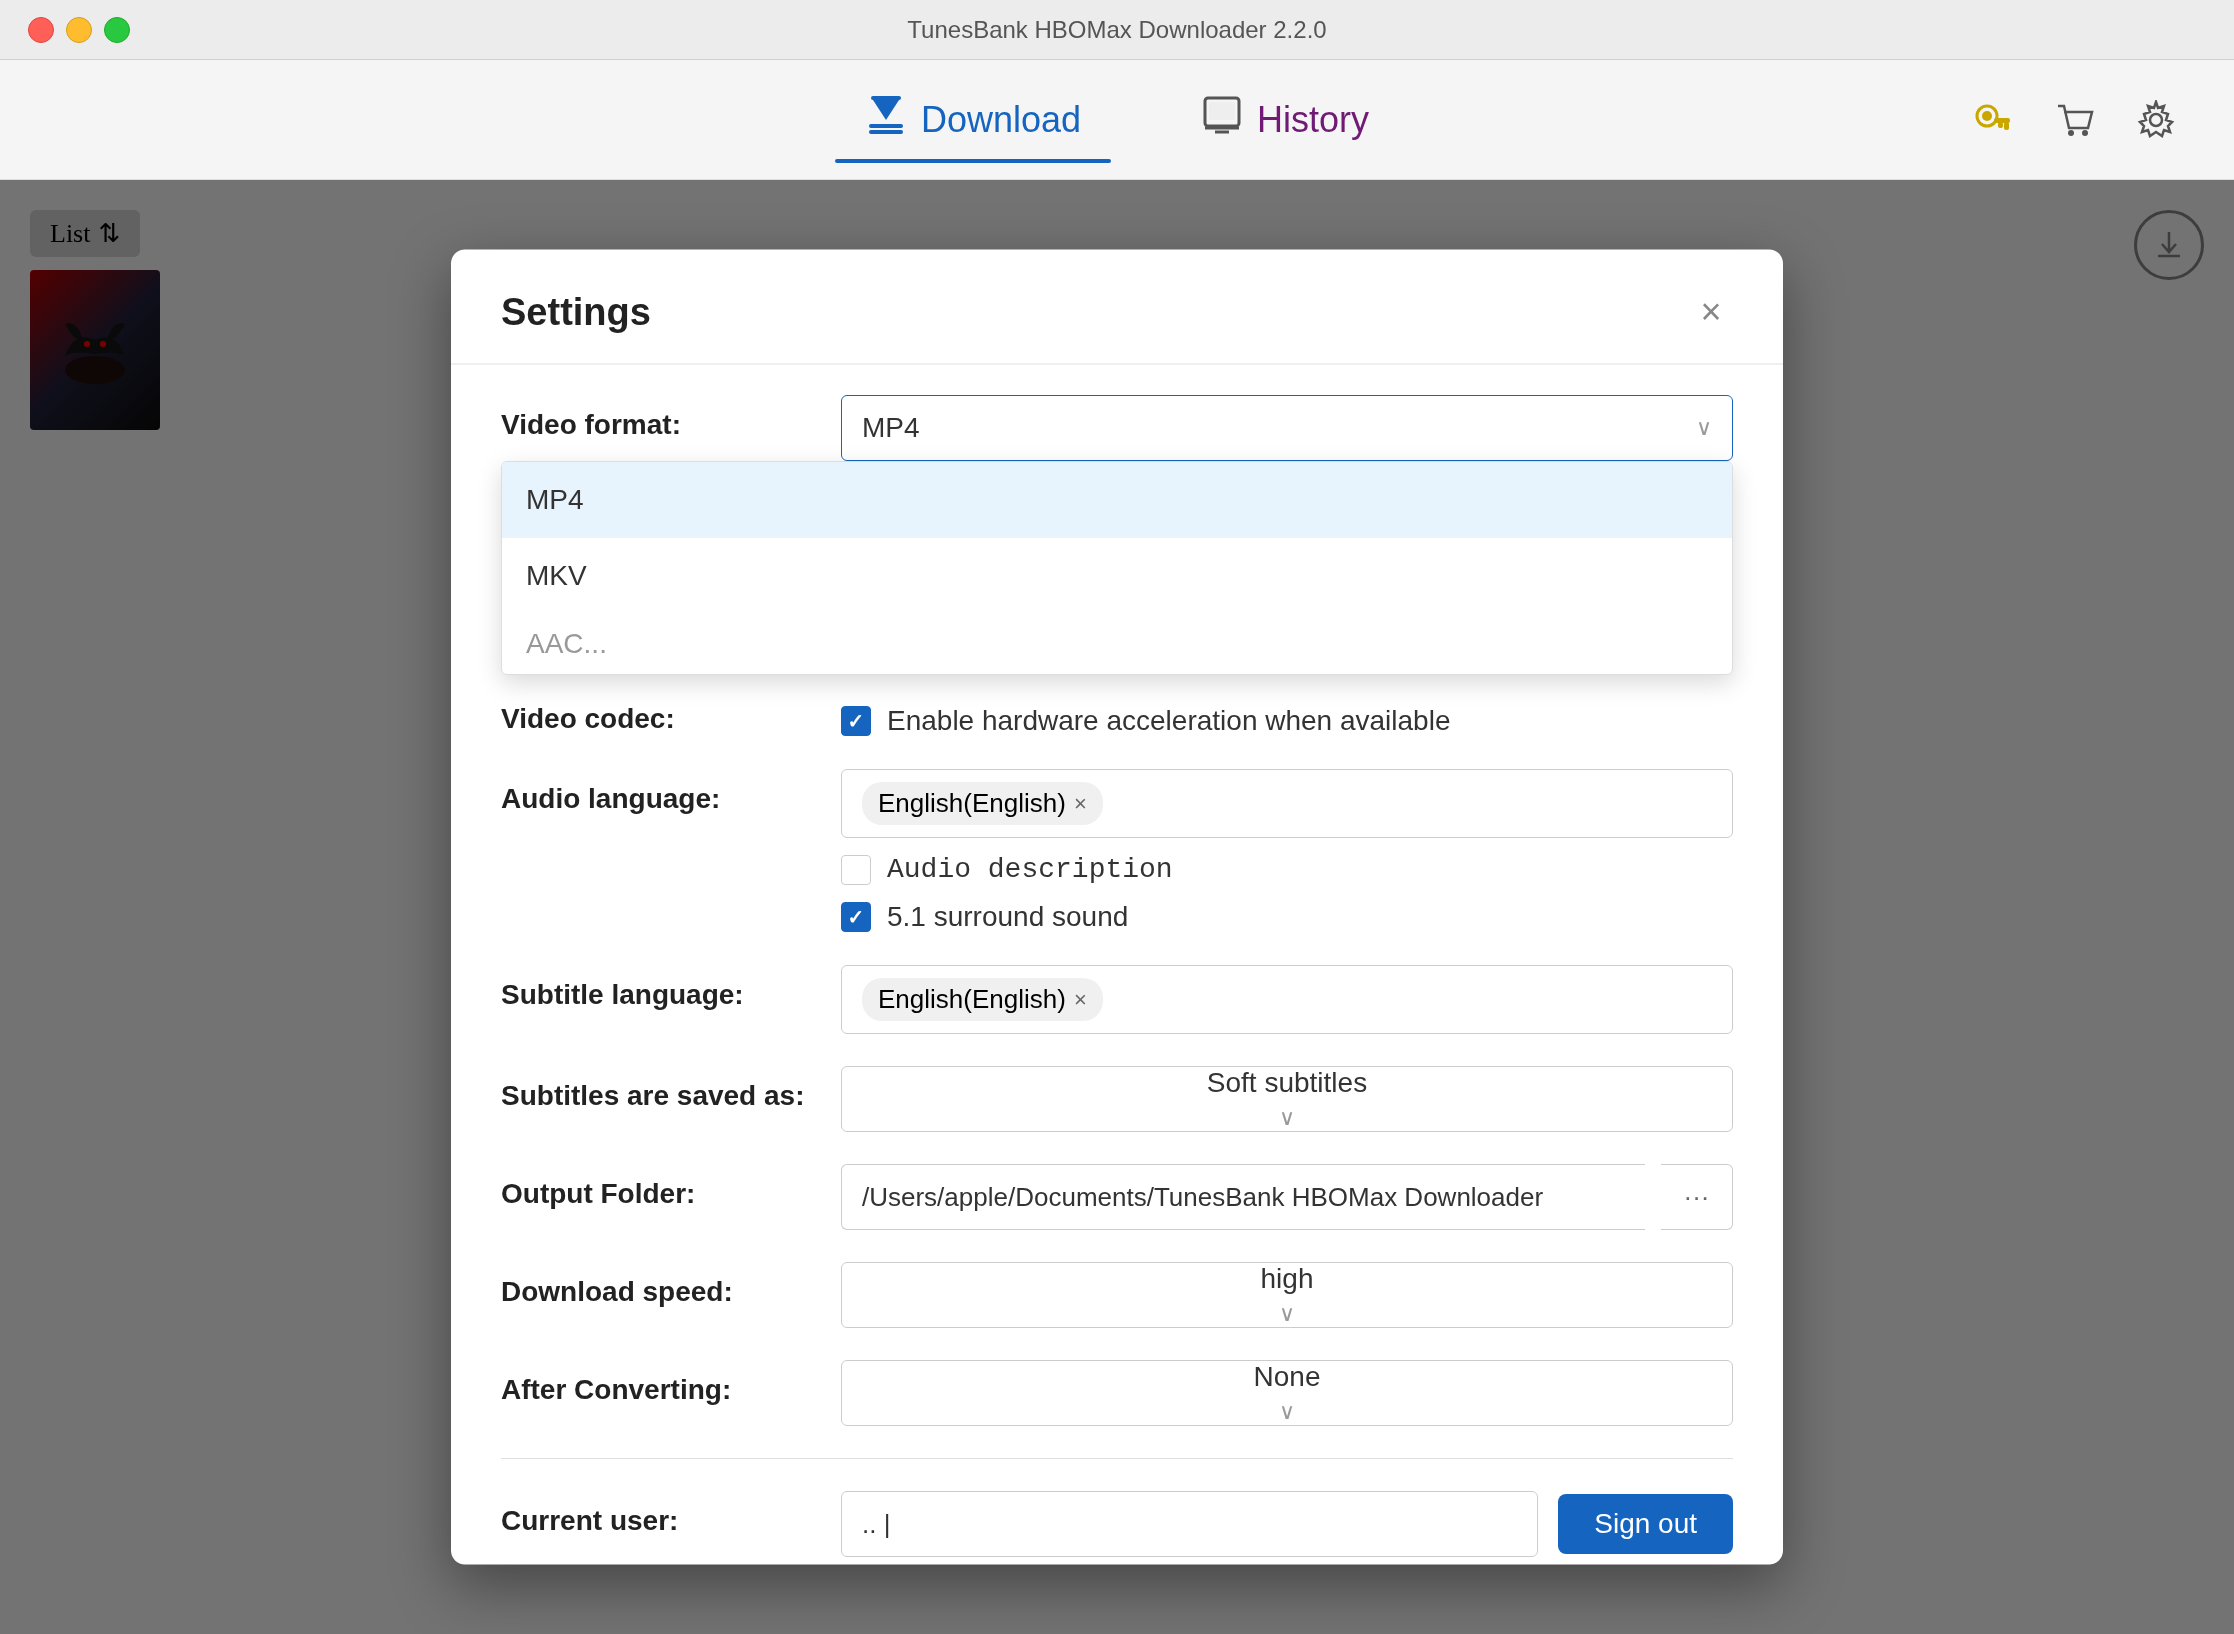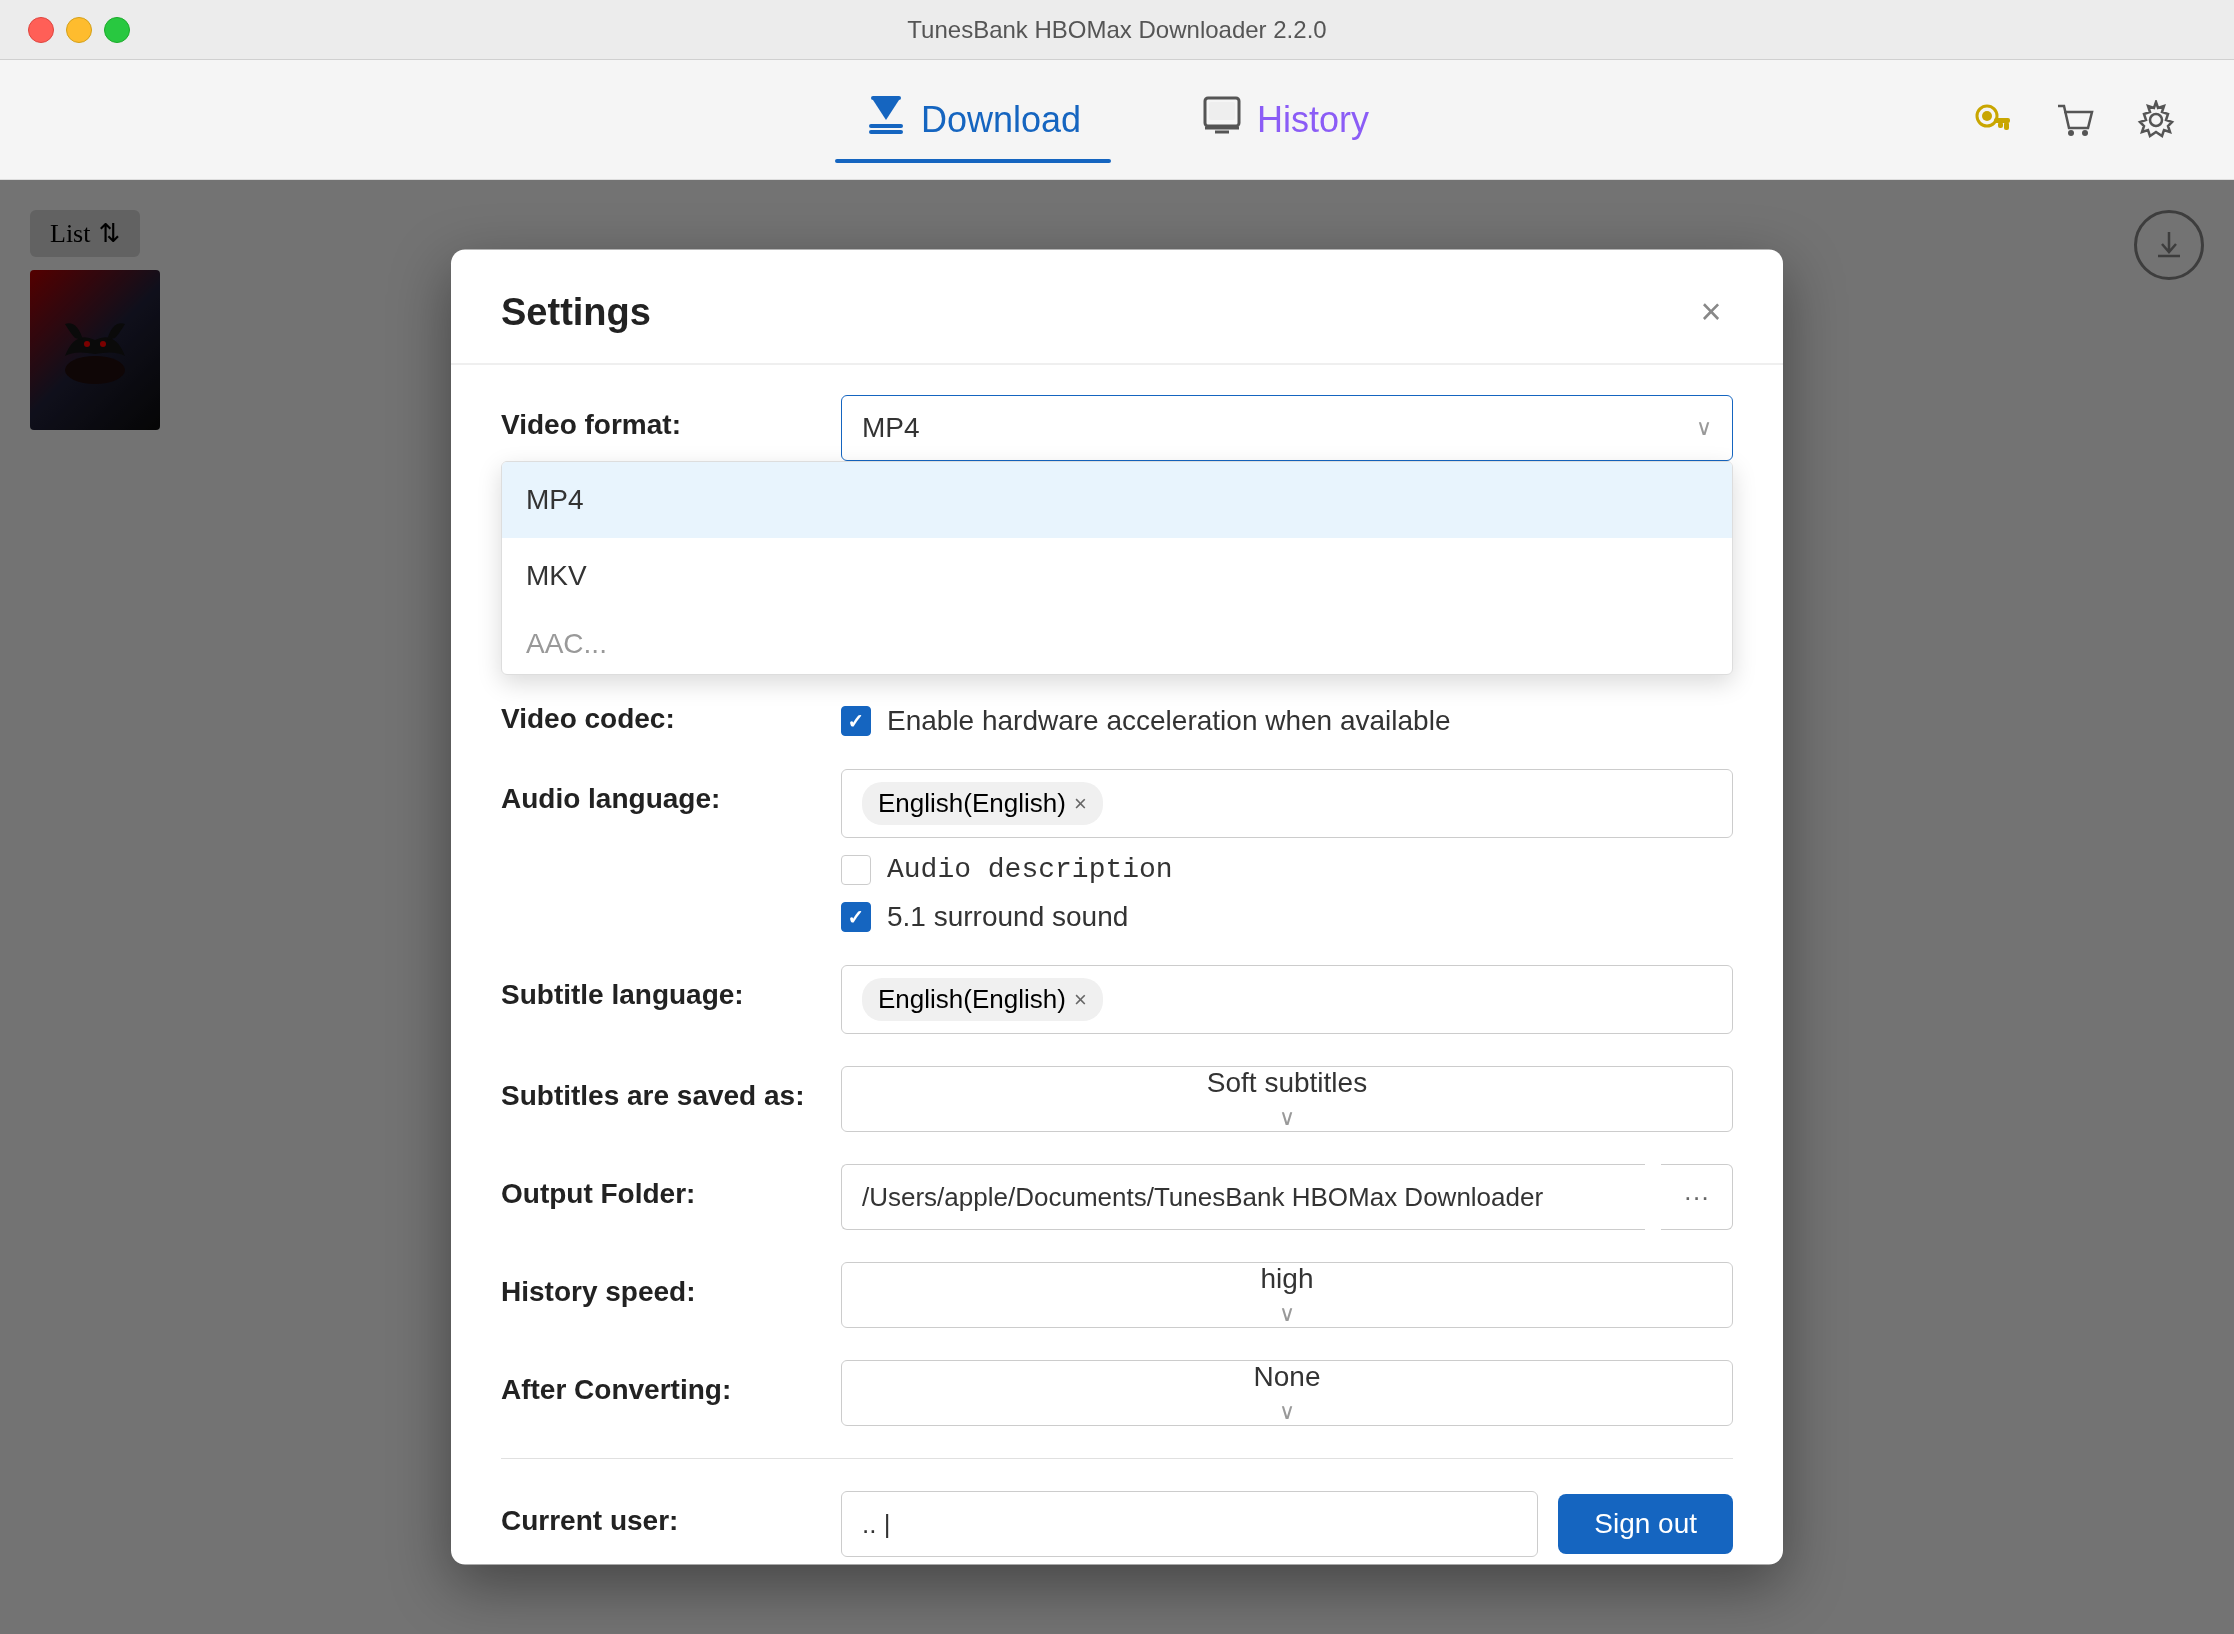--- a/index.html
+++ b/index.html
@@ -57,21 +57,21 @@
       gap: 60px;
       align-items: center;
     }
     .nav-item {
       display: flex;
       align-items: center;
       gap: 14px;
       padding: 16px 30px;
       font-size: 36px;
       font-weight: 500;
-      color: #8b5cf6;
+      color: #701a75;
       cursor: pointer;
       position: relative;
     }
     .nav-item.active {
       color: #1565c0;
     }
     .nav-item.active::after {
       content: '';
       position: absolute;
       bottom: -2px;
@@ -585,21 +585,21 @@
               <span>/Users/apple/Documents/TunesBank HBOMax Downloader</span>
             </div>
             <div class="folder-btn">
               <span>···</span>
             </div>
           </div>
         </div>
       </div>
 
       <div class="form-row">
-        <div class="form-label">History speed:</div>
+        <div class="form-label">Download speed:</div>
         <div class="form-control">
           <div class="dropdown normal">
             <span>high</span>
             <span class="dropdown-arrow">∨</span>
           </div>
         </div>
       </div>
 
       <div class="form-row">
         <div class="form-label">After Converting:</div>

